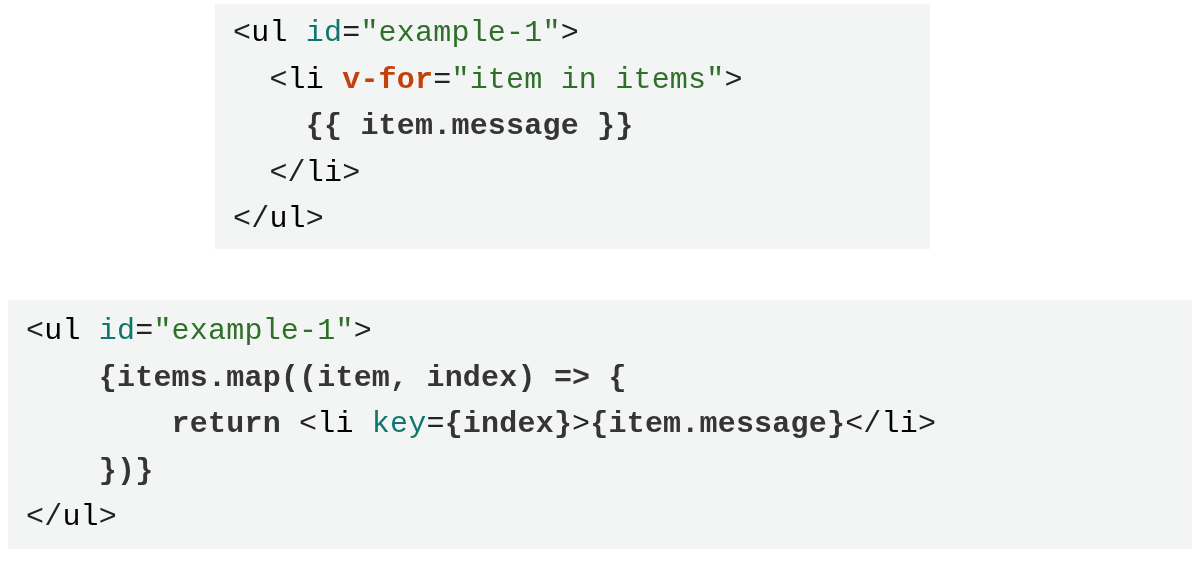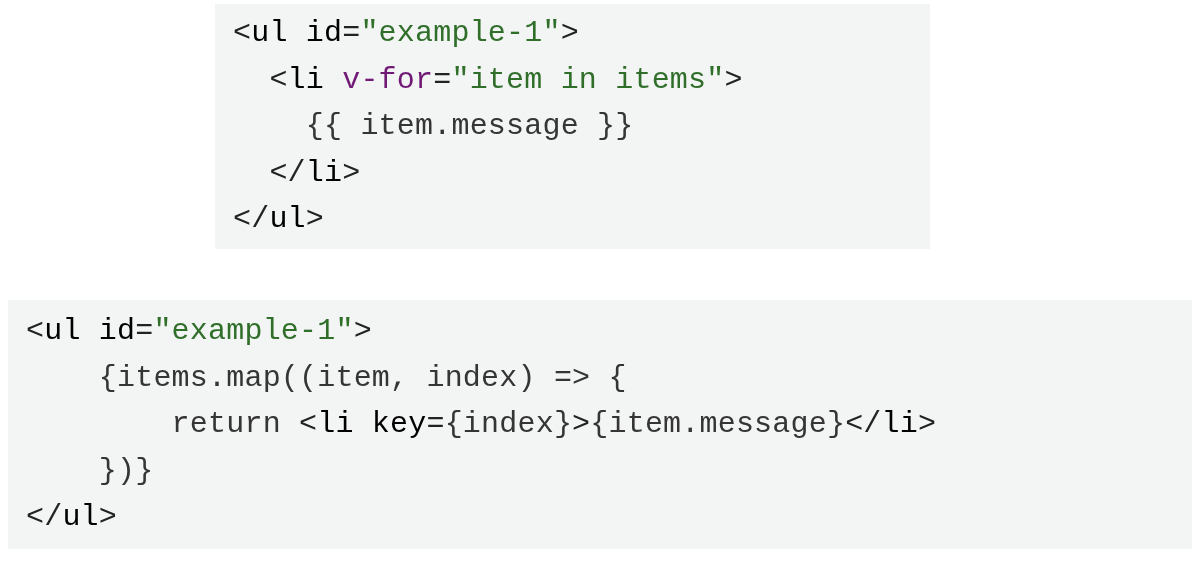--- a/index.html
+++ b/index.html
@@ -35,24 +35,24 @@
   .block-bottom {
     position: absolute;
     left: 8px;
     top: 300px;
     width: 1184px;
     padding: 8px 18px 8px 18px;
     box-sizing: border-box;
   }
   .punct { color: #222222; }
   .tag   { color: #000000; }   
-  .attr  { color: #000000; }   
-  .dir   { color: #701a75; }   
+  .attr  { color: #0f766e; }   
+  .dir   { color: #c2410c; font-weight: bold; }   
   .str   { color: #2f6f2a; }   
-  .txt   { color: #353535; }   
+  .txt   { color: #353535; font-weight: bold; }   
 </style>
 </head>
 <body>
 <div class="wrap">
 
 <div class="codebox block-top"><div><span class="punct">&lt;</span><span class="tag">ul</span><span class="punct"> </span><span class="attr">id</span><span class="punct">=</span><span class="str">"example-1"</span><span class="punct">&gt;</span></div><div><span class="punct">  </span><span class="punct">&lt;</span><span class="tag">li</span><span class="punct"> </span><span class="dir">v-for</span><span class="punct">=</span><span class="str">"item in items"</span><span class="punct">&gt;</span></div><div><span class="punct">    </span><span class="txt">{{ item.message }}</span></div><div><span class="punct">  </span><span class="punct">&lt;/</span><span class="tag">li</span><span class="punct">&gt;</span></div><div><span class="punct">&lt;/</span><span class="tag">ul</span><span class="punct">&gt;</span></div></div>
 
 <div class="codebox block-bottom"><div><span class="punct">&lt;</span><span class="tag">ul</span><span class="punct"> </span><span class="attr">id</span><span class="punct">=</span><span class="str">"example-1"</span><span class="punct">&gt;</span></div><div><span class="txt">    {items.map((item, index) =&gt; {</span></div><div><span class="txt">        return </span><span class="punct">&lt;</span><span class="tag">li</span><span class="punct"> </span><span class="attr">key</span><span class="punct">=</span><span class="txt">{index}</span><span class="punct">&gt;</span><span class="txt">{item.message}</span><span class="punct">&lt;/</span><span class="tag">li</span><span class="punct">&gt;</span></div><div><span class="txt">    })}</span></div><div><span class="punct">&lt;/</span><span class="tag">ul</span><span class="punct">&gt;</span></div></div>
 
 </div>

